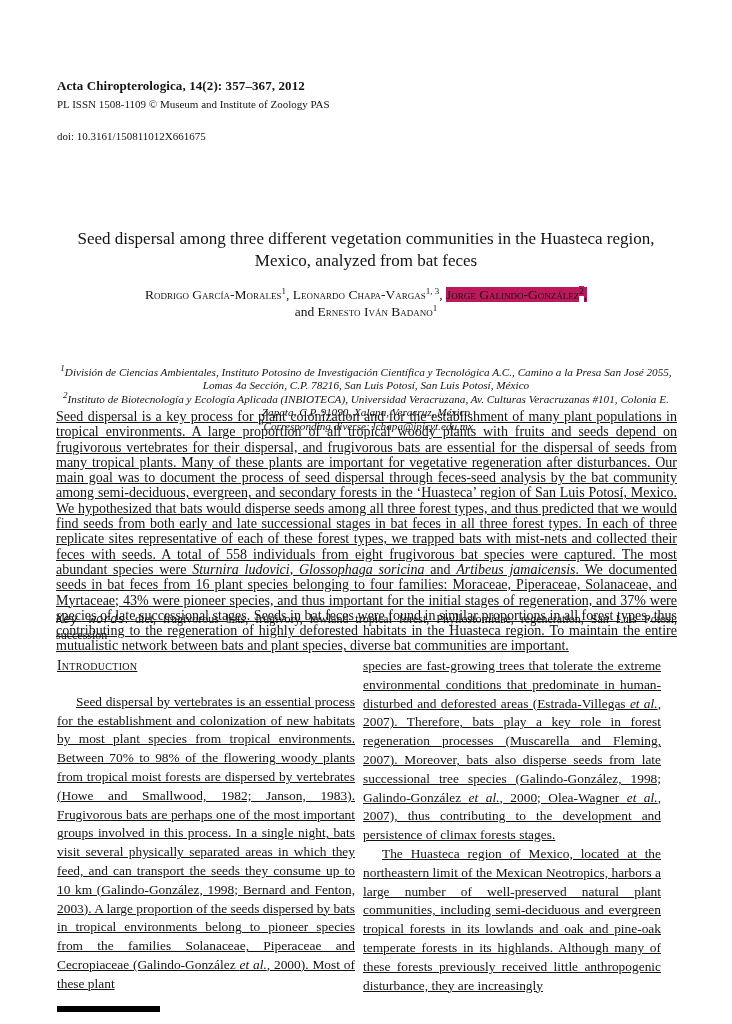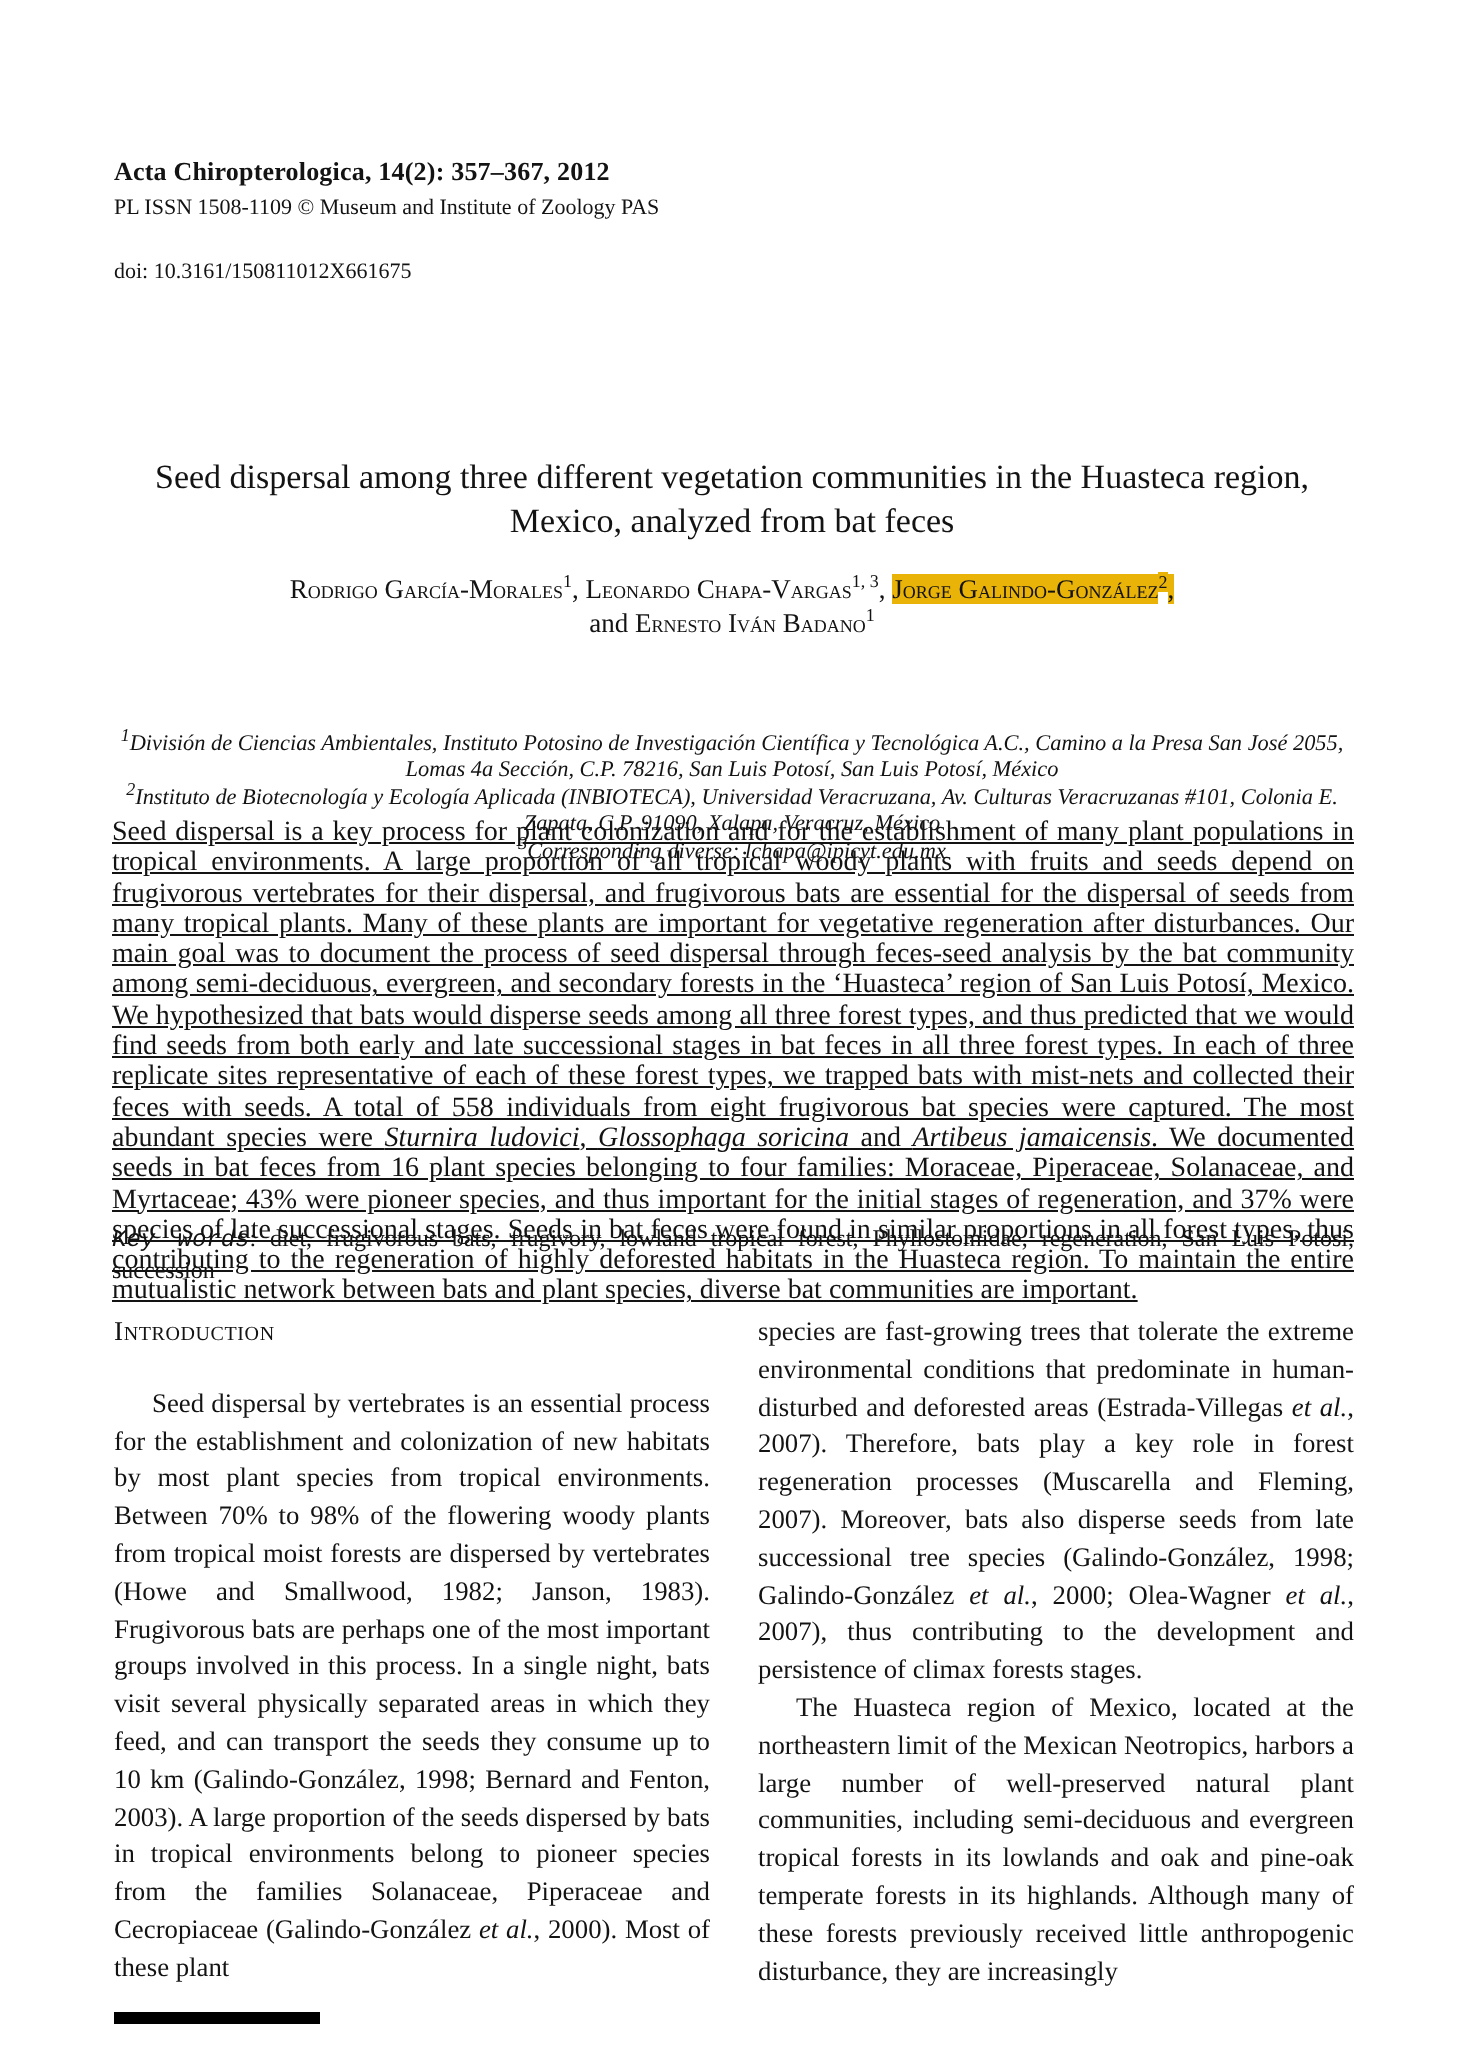--- a/index.html
+++ b/index.html
@@ -20,40 +20,40 @@
     position: absolute; left: 57px; top: 217px; width: 618px;
     text-align: center; font-weight: normal; font-size: 17px; line-height: 21.5px;
   }
 
   .authors {
     position: absolute; left: 57px; top: 286px; width: 618px;
     text-align: center; font-size: 13.5px; line-height: 17px;
   }
   sup { font-size: 9px; vertical-align: super; line-height: 0; }
   .sc { font-variant: small-caps; }
-  .hl { background: #eab308; }
+  .hl { background: #be185d; }
 
   .affils {
     position: absolute; left: 57px; top: 337px; width: 618px;
     text-align: center; font-style: italic; font-size: 11.2px; line-height: 13.4px; margin-top: 29px;
   }
 
   .abstract {
     position: absolute; left: 56px; top: 409px; width: 621px;
     text-align: justify; font-size: 14px; line-height: 15.3px; text-decoration: underline;
   }
 
   .keywords {
     position: absolute; left: 56px; top: 612px; width: 621px;
     text-align: justify; font-size: 12px; line-height: 15px;
   }
 
   .columns {
     position: absolute; left: 57px; top: 657px; width: 620px;
-    display: flex; gap: 24px;
+    display: flex; gap: 8px; text-decoration: underline;
   }
   .col { width: 298px; text-align: justify; font-size: 13.4px; line-height: 18.8px; }
   .section-heading {
     font-variant: small-caps; font-size: 13.6px; font-weight: normal;
     margin: 0 0 17px 0; text-align: left; letter-spacing: 0.3px;
   }
   p { margin: 0; }
   .indent { text-indent: 19px; }
 
   .scan-bar {

